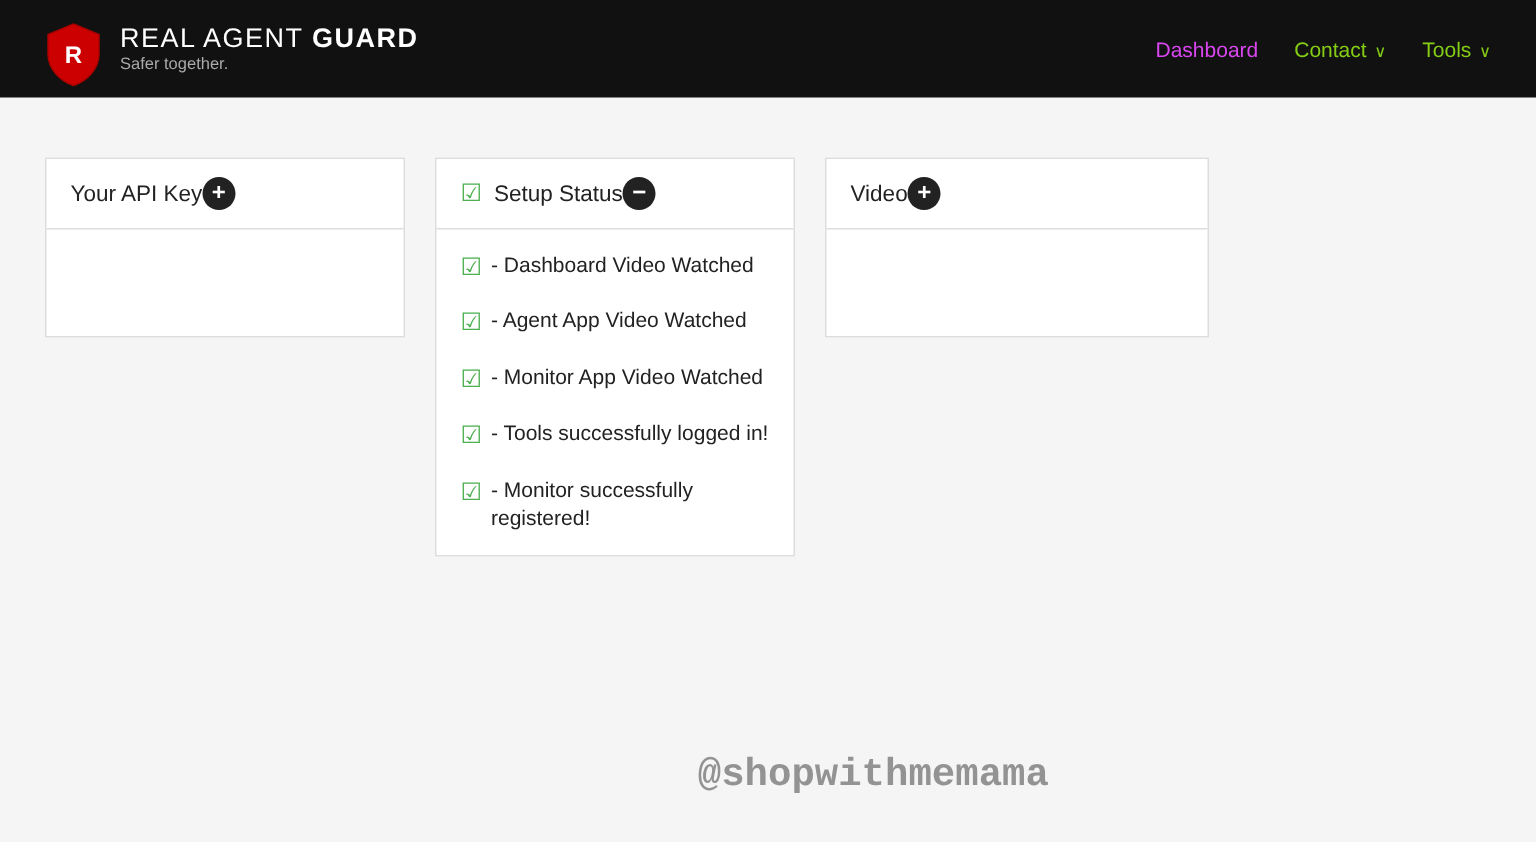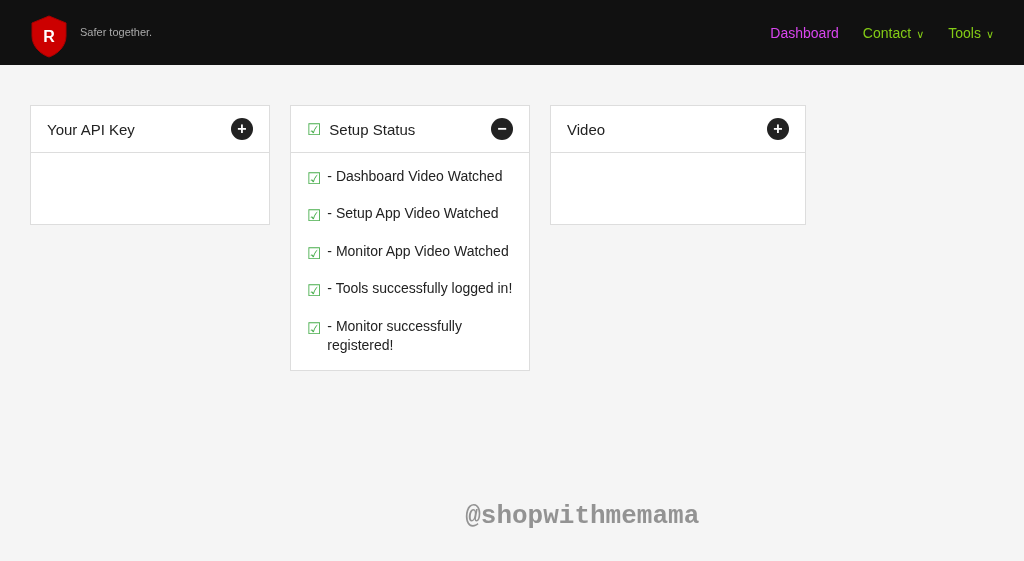--- a/index.html
+++ b/index.html
@@ -93,21 +93,21 @@
     
     .widget {
       background: #fff;
       border: 1px solid #ddd;
       min-height: 120px;
     }
 
     .widget-header {
       display: flex;
       align-items: center;
-      justify-content: space-between;
+      justify-content: flex-start;
       padding: 12px 16px;
       border-bottom: 1px solid #ddd;
     }
 
     .widget-title {
       font-size: 15px;
       font-weight: 400;
       color: #222;
     }
 
@@ -195,20 +195,23 @@
 <header class="header">
   <div class="logo-area">
 
     <div class="shield-icon-wrap">
       <svg viewBox="0 0 38 44" xmlns="http://www.w3.org/2000/svg">
         <path d="M19 2 L36 9 L36 22 C36 32 28 40 19 43 C10 40 2 32 2 22 L2 9 Z" fill="#cc0000" stroke="#aa0000" stroke-width="1"></path>
         <text x="19" y="28" text-anchor="middle" font-size="16" font-weight="bold" fill="white">R</text>
       </svg>
     </div>
     <div class="logo-text">
+      <div>
+        <span class="brand-normal">REAL AGENT </span><span class="brand-bold">GUARD</span>
+      </div>
       <div class="tagline">Safer together.</div>
     </div>
   </div>
 
   <nav class="nav-area">
     <a class="nav-link active">
       <span>Dashboard</span>
     </a>
     <a class="nav-link">
       <span>Contact</span><span class="caret"> ∨</span>
@@ -236,21 +239,21 @@
       </div>
       <button class="widget-btn">−</button>
     </div>
     <div class="widget-body">
       <div class="setup-item">
         <span class="check-green">☑</span>
         <span>- Dashboard Video Watched</span>
       </div>
       <div class="setup-item">
         <span class="check-green">☑</span>
-        <span>- Setup App Video Watched</span>
+        <span>- Agent App Video Watched</span>
       </div>
       <div class="setup-item">
         <span class="check-green">☑</span>
         <span>- Monitor App Video Watched</span>
       </div>
       <div class="setup-item">
         <span class="check-green">☑</span>
         <span>- Tools successfully logged in!</span>
       </div>
       <div class="setup-item">

